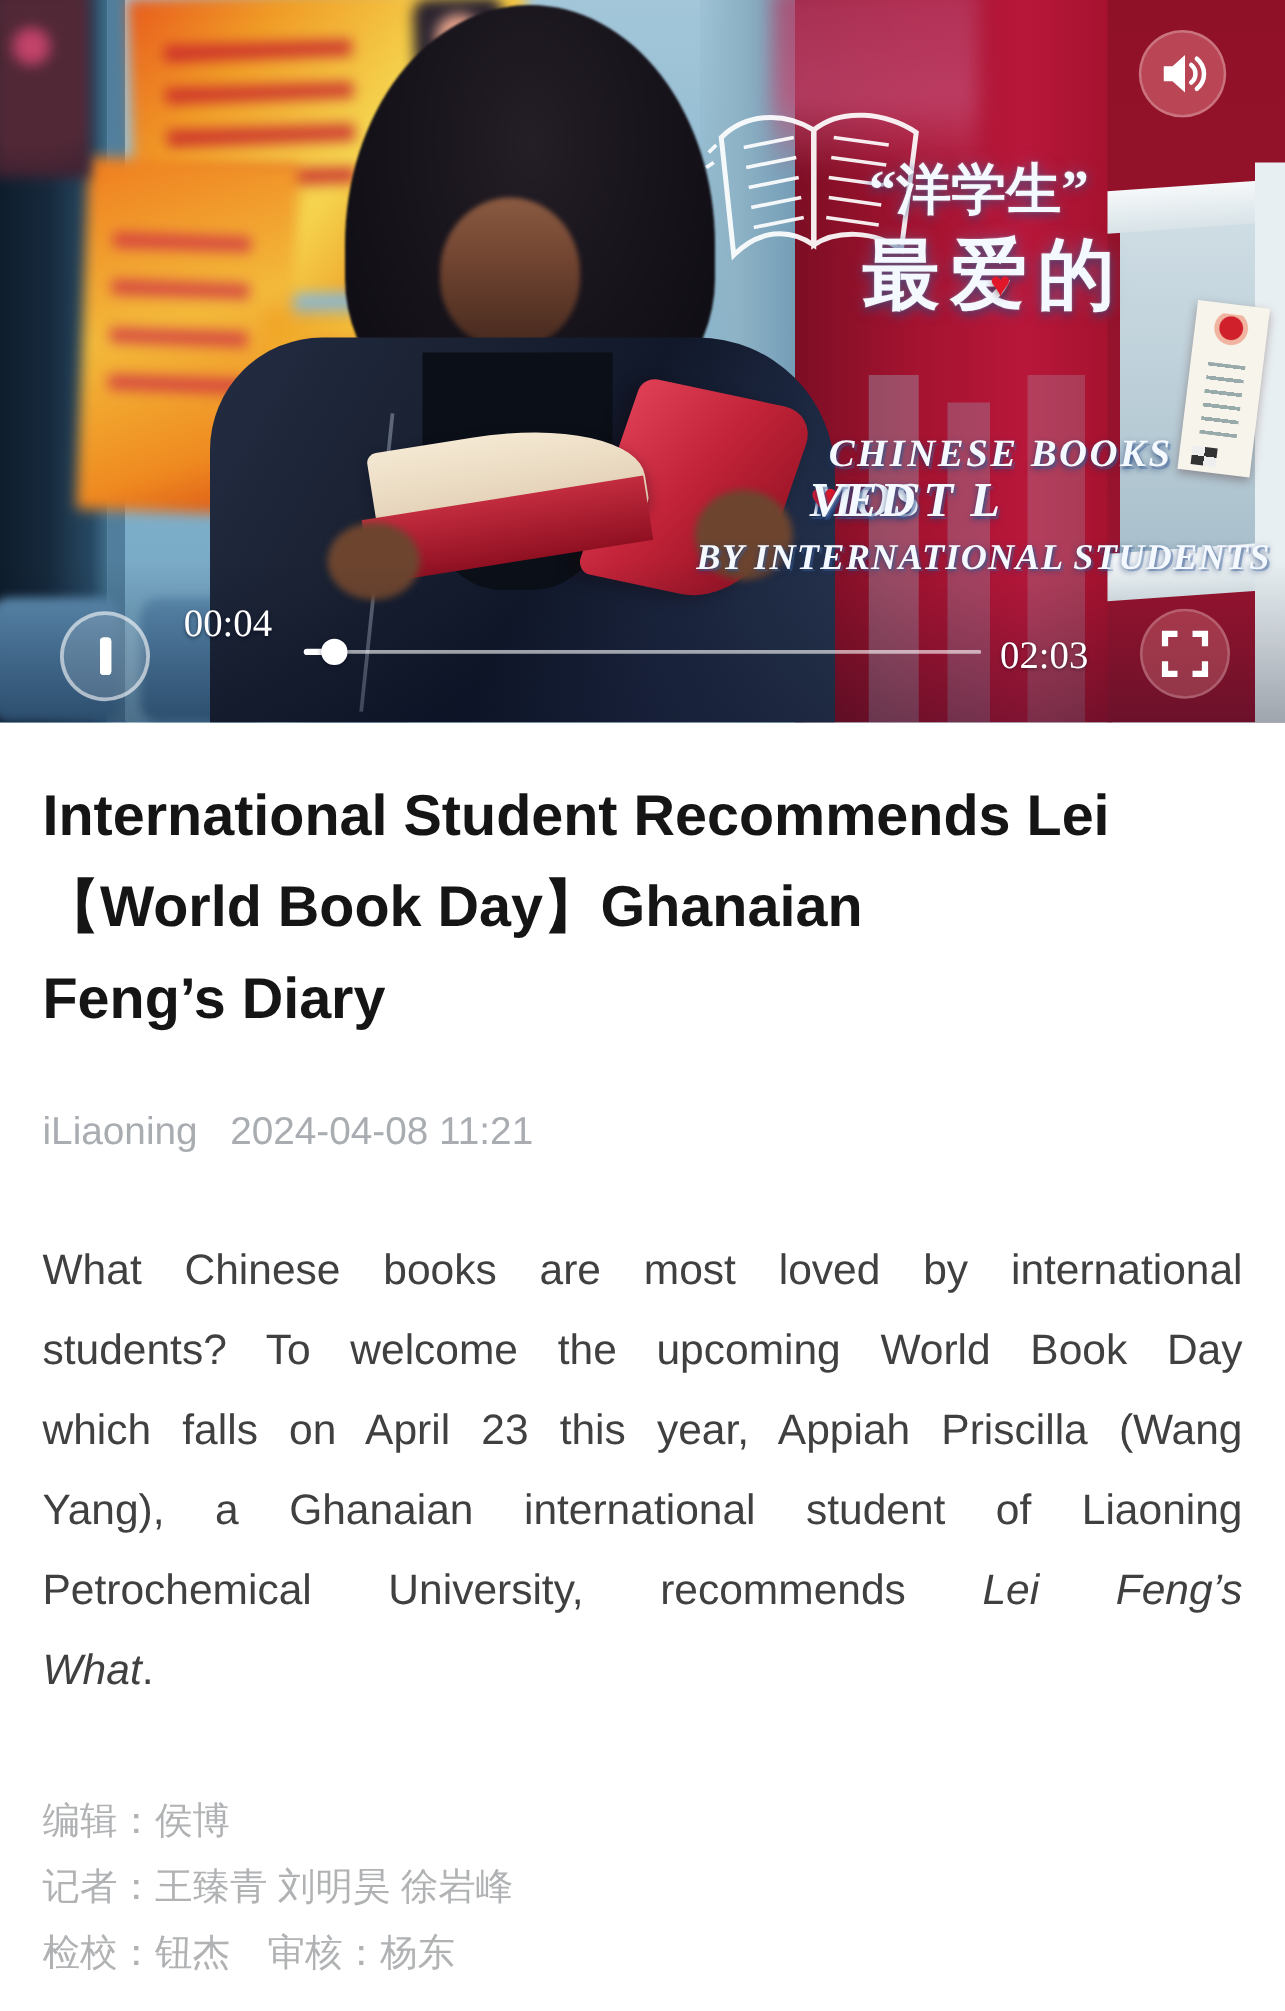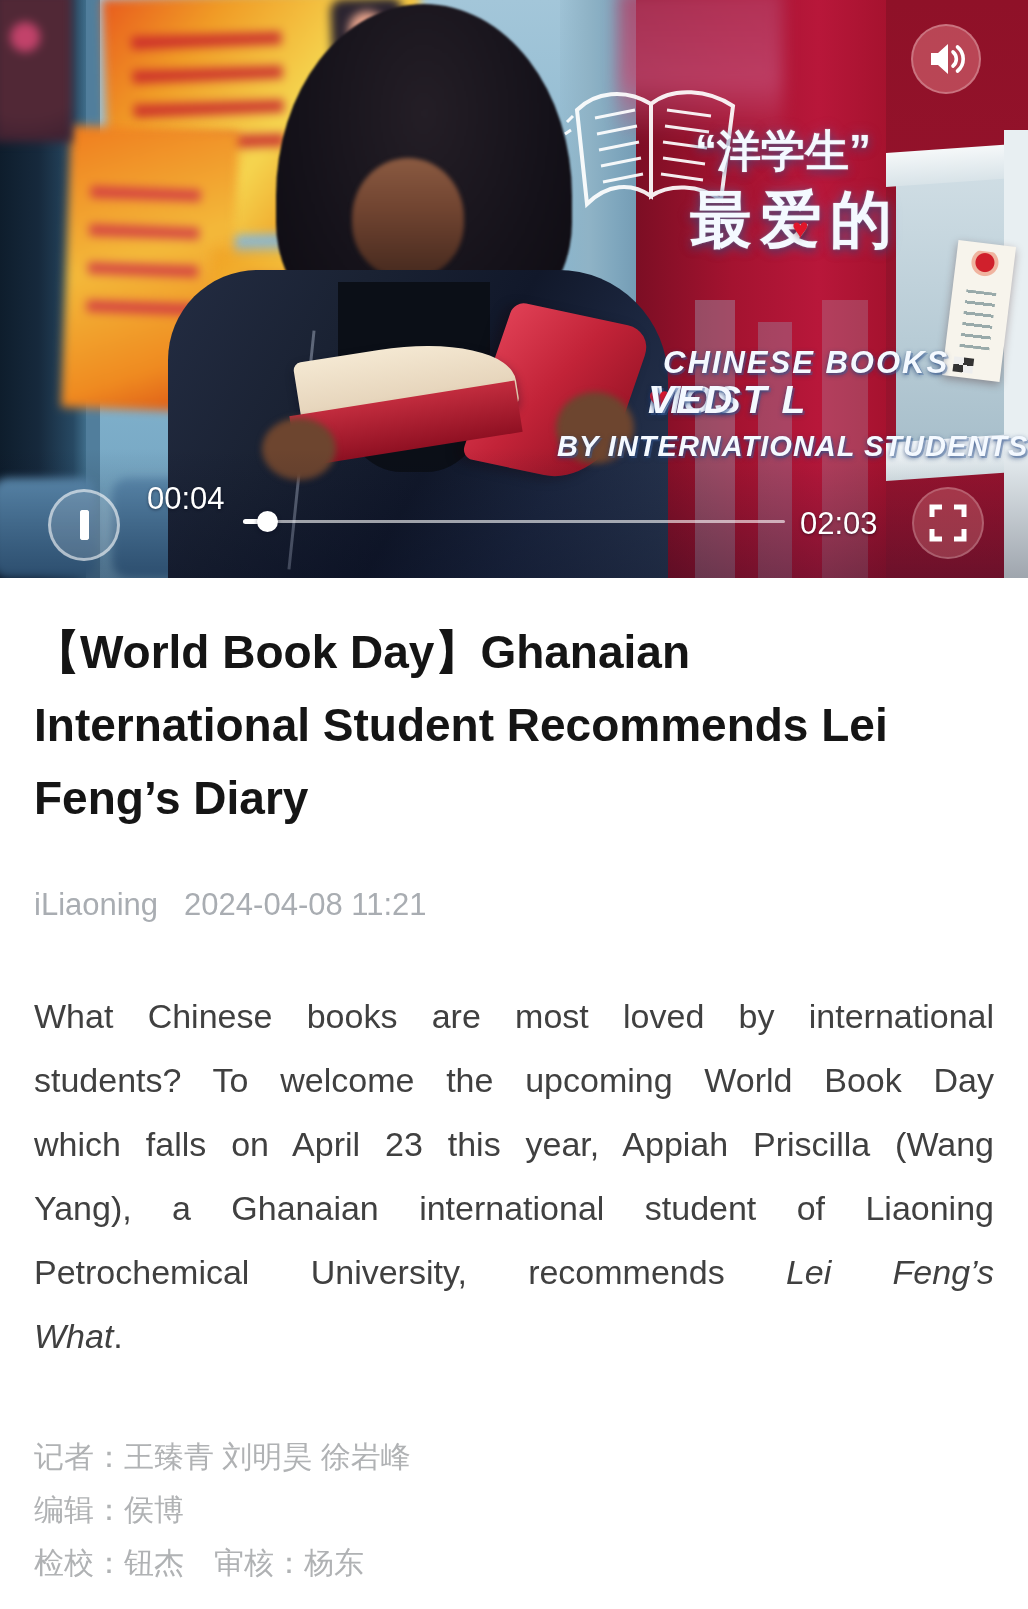--- a/index.html
+++ b/index.html
@@ -1,20 +1,20 @@
 <!DOCTYPE html>
 <html><head>
 <meta charset="utf-8">
 <style>
   html,body{margin:0;padding:0;background:#eee;}
   .page{width:1028px;height:1609px;margin:0 auto;background:#ffffff;position:relative;
         font-family:"Liberation Sans",sans-serif;overflow:hidden;}
 
   
-  .video{position:relative;width:1028px;height:578px;overflow:hidden;background:#7aa6c0;}
+  .video{position:relative;width:1028px;height:578px;overflow:hidden;background:#7aa6c0;font-family:Liberation Serif, serif;}
   .video *{position:absolute;}
 
   .door{left:0;top:0;width:86px;height:578px;background:linear-gradient(90deg,#0e1d2c 0%,#16293c 45%,#274963 85%,#3f6d8a 100%);}
   .door-strip{left:86px;top:0;width:16px;height:578px;background:#517e9c;}
   .wall{left:100px;top:0;width:545px;height:578px;background:linear-gradient(180deg,#a3c6d9 0%,#8db8cf 38%,#7fb0cb 68%,#6f9fbd 100%);}
 
   .poster1{left:106px;top:-6px;width:318px;height:240px;transform:rotate(-2deg);filter:blur(5px);
            background:linear-gradient(130deg,#e85a1d 0%,#f09c26 25%,#f5d54f 55%,#ee9a22 78%,#df4f16 100%);}
   .poster1::before{content:"";position:absolute;left:28px;top:38px;width:150px;height:130px;
            background:repeating-linear-gradient(180deg,rgba(198,30,44,.8) 0 13px,transparent 13px 34px);}
@@ -219,35 +219,35 @@
         <path d="M3 13 V3 H13"></path>
           <path d="M25 3 H35 V13"></path>
           <path d="M35 25 V35 H25"></path>
           <path d="M13 35 H3 V25"></path>
       </svg>
     </div>
   </div>
 
   <div class="article">
     <h1 class="title">
+      <div>International Student Recommends Lei</div>
       <div>【World Book Day】Ghanaian</div>
-      <div>International Student Recommends Lei</div>
       <div>Feng’s Diary</div>
     </h1>
     <div class="byline">
       <span>iLiaoning</span>
       <span>2024-04-08 11:21</span>
     </div>
     <div class="body-text">
       <p class="jline">What Chinese books are most loved by international</p>
       <p class="jline">students? To welcome the upcoming World Book Day</p>
       <p class="jline">which falls on April 23 this year, Appiah Priscilla (Wang</p>
       <p class="jline">Yang), a Ghanaian international student of Liaoning</p>
       <p class="jline"><span>Petrochemical University, recommends</span> <i>Lei Feng’s</i></p>
       <p class="jline last"><i>What</i><span>.</span></p>
     </div>
     <div class="credits">
+      <div>编辑：侯博</div>
       <div>记者：王臻青 刘明昊 徐岩峰</div>
-      <div>编辑：侯博</div>
       <div>检校：钮杰　审核：杨东</div>
     </div>
   </div>
 </div>
 
 </body></html>

